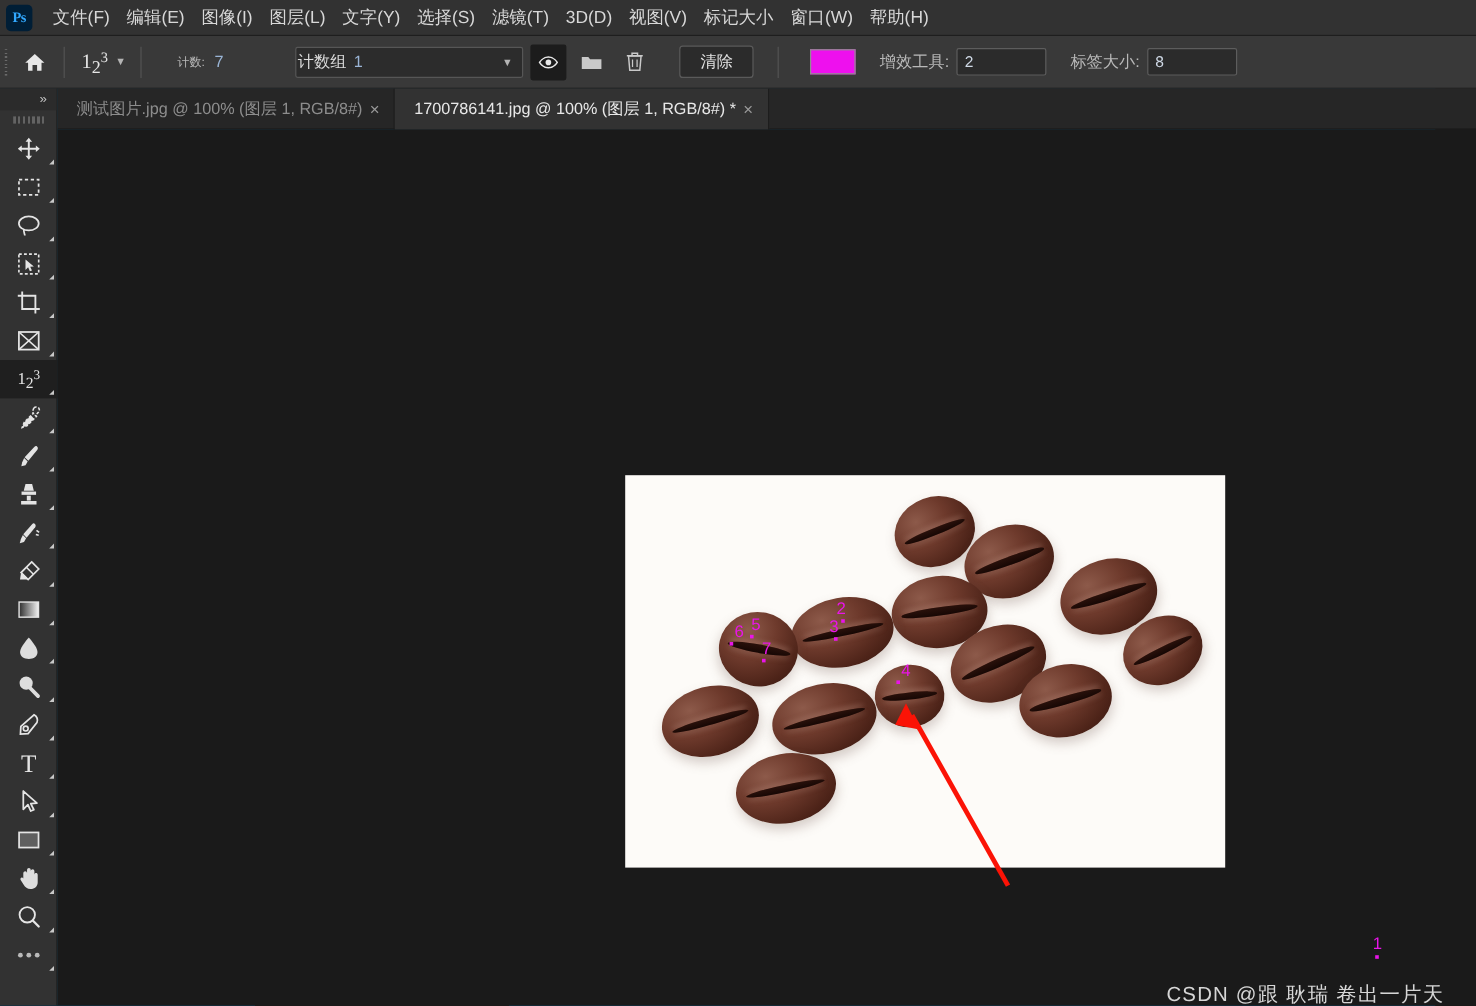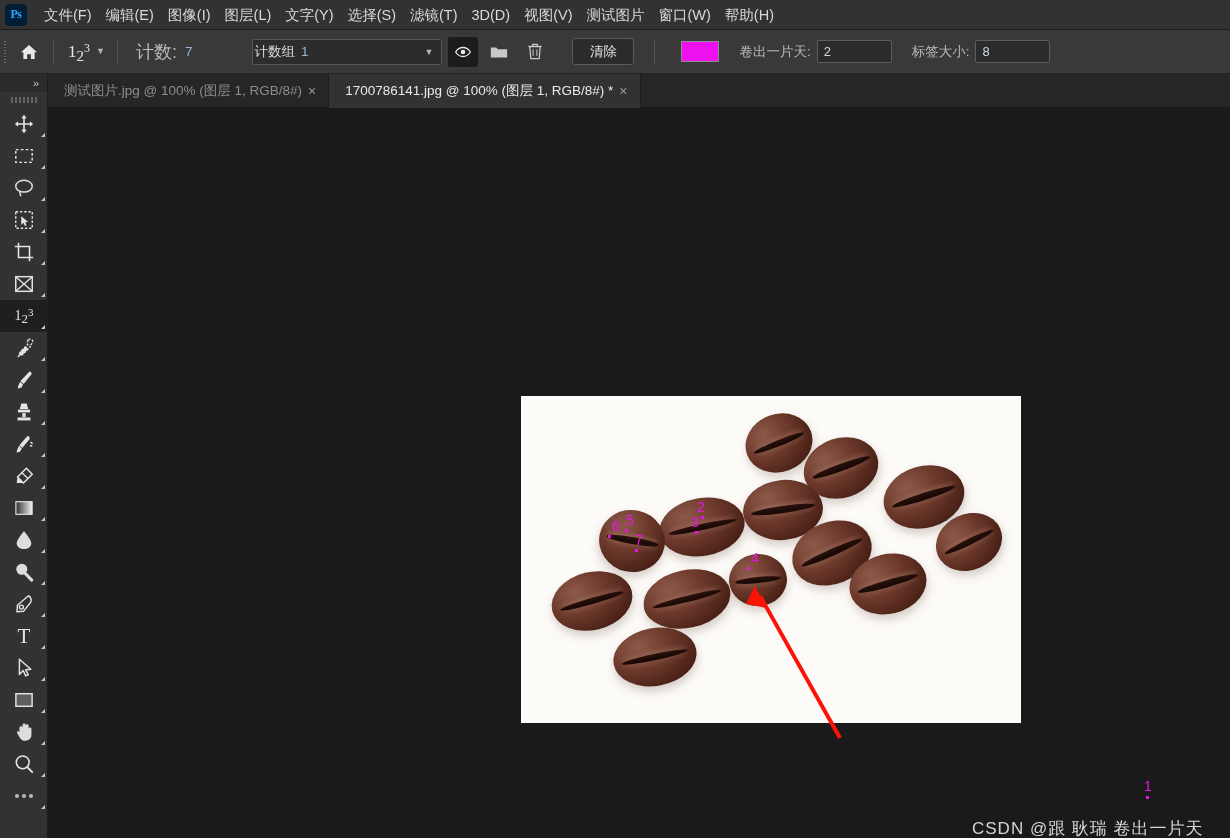--- a/index.html
+++ b/index.html
@@ -57,21 +57,21 @@
     display: flex; align-items: center; gap: 6px; flex: none;
     padding: 0 8px 0 10px; height: 44px;
   }
   .count-glyph {
     color: #e6e6e6; font-size: 17px; font-family: "Liberation Serif", serif;
     letter-spacing: 0px; white-space: nowrap;
   }
   .count-glyph .s2 { font-size: 15px; position: relative; top: 4px; }
   .count-glyph .s3 { font-size: 12px; position: relative; top: -5px; }
   .chev { color: #b4b4b4; font-size: 9px; line-height: 1; }
-  .ob-label { color: #b9b9b9; font-size: 18px; white-space: nowrap; }
+  .ob-label { color: #b9b9b9; font-size: 10px; white-space: nowrap; margin-left: 12px; }
   .ob-value { color: #9ab5d6; font-size: 13.5px; margin-left: 8px; }
   .ob-count-block { display: flex; align-items: center; padding-left: 14px; flex: none; }
 
   .combo {
     margin-left: 60px; width: 190px; height: 26px; flex: none;
     background: #2c2c2c; border: 1px solid #565656; border-radius: 2px;
     display: flex; align-items: center; padding: 0 6px 0 1px;
     position: relative;
   }
   .combo .cg-label { color: #dcdcdc; font-size: 13.5px; }
@@ -200,21 +200,21 @@
     <div class="ps-logo">Ps</div>
     <div class="menu-item">文件(F)</div>
     <div class="menu-item">编辑(E)</div>
     <div class="menu-item">图像(I)</div>
     <div class="menu-item">图层(L)</div>
     <div class="menu-item">文字(Y)</div>
     <div class="menu-item">选择(S)</div>
     <div class="menu-item">滤镜(T)</div>
     <div class="menu-item">3D(D)</div>
     <div class="menu-item">视图(V)</div>
-    <div class="menu-item">测试图片</div>
+    <div class="menu-item">标记大小</div>
     <div class="menu-item">窗口(W)</div>
     <div class="menu-item">帮助(H)</div>
   </div>
 
   <div class="optionsbar">
 
     <div class="ob-grip">
         <i></i>
       </div>
 
@@ -265,21 +265,21 @@
       </svg>
     </div>
 
     <div class="btn-clear">清除</div>
 
     <div class="ob-sep" style="margin-left:20px"></div>
 
     <div class="swatch" id="markerSwatch" style="background: rgb(238, 16, 238);"></div>
 
     <div class="field-group">
-      <span class="lab">卷出一片天:</span>
+      <span class="lab">增效工具:</span>
       <span class="txtfield">2</span>
     </div>
 
     <div class="field-group">
       <span class="lab">标签大小:</span>
       <span class="txtfield">8</span>
     </div>
   </div>
 
   <div class="tabbar">

